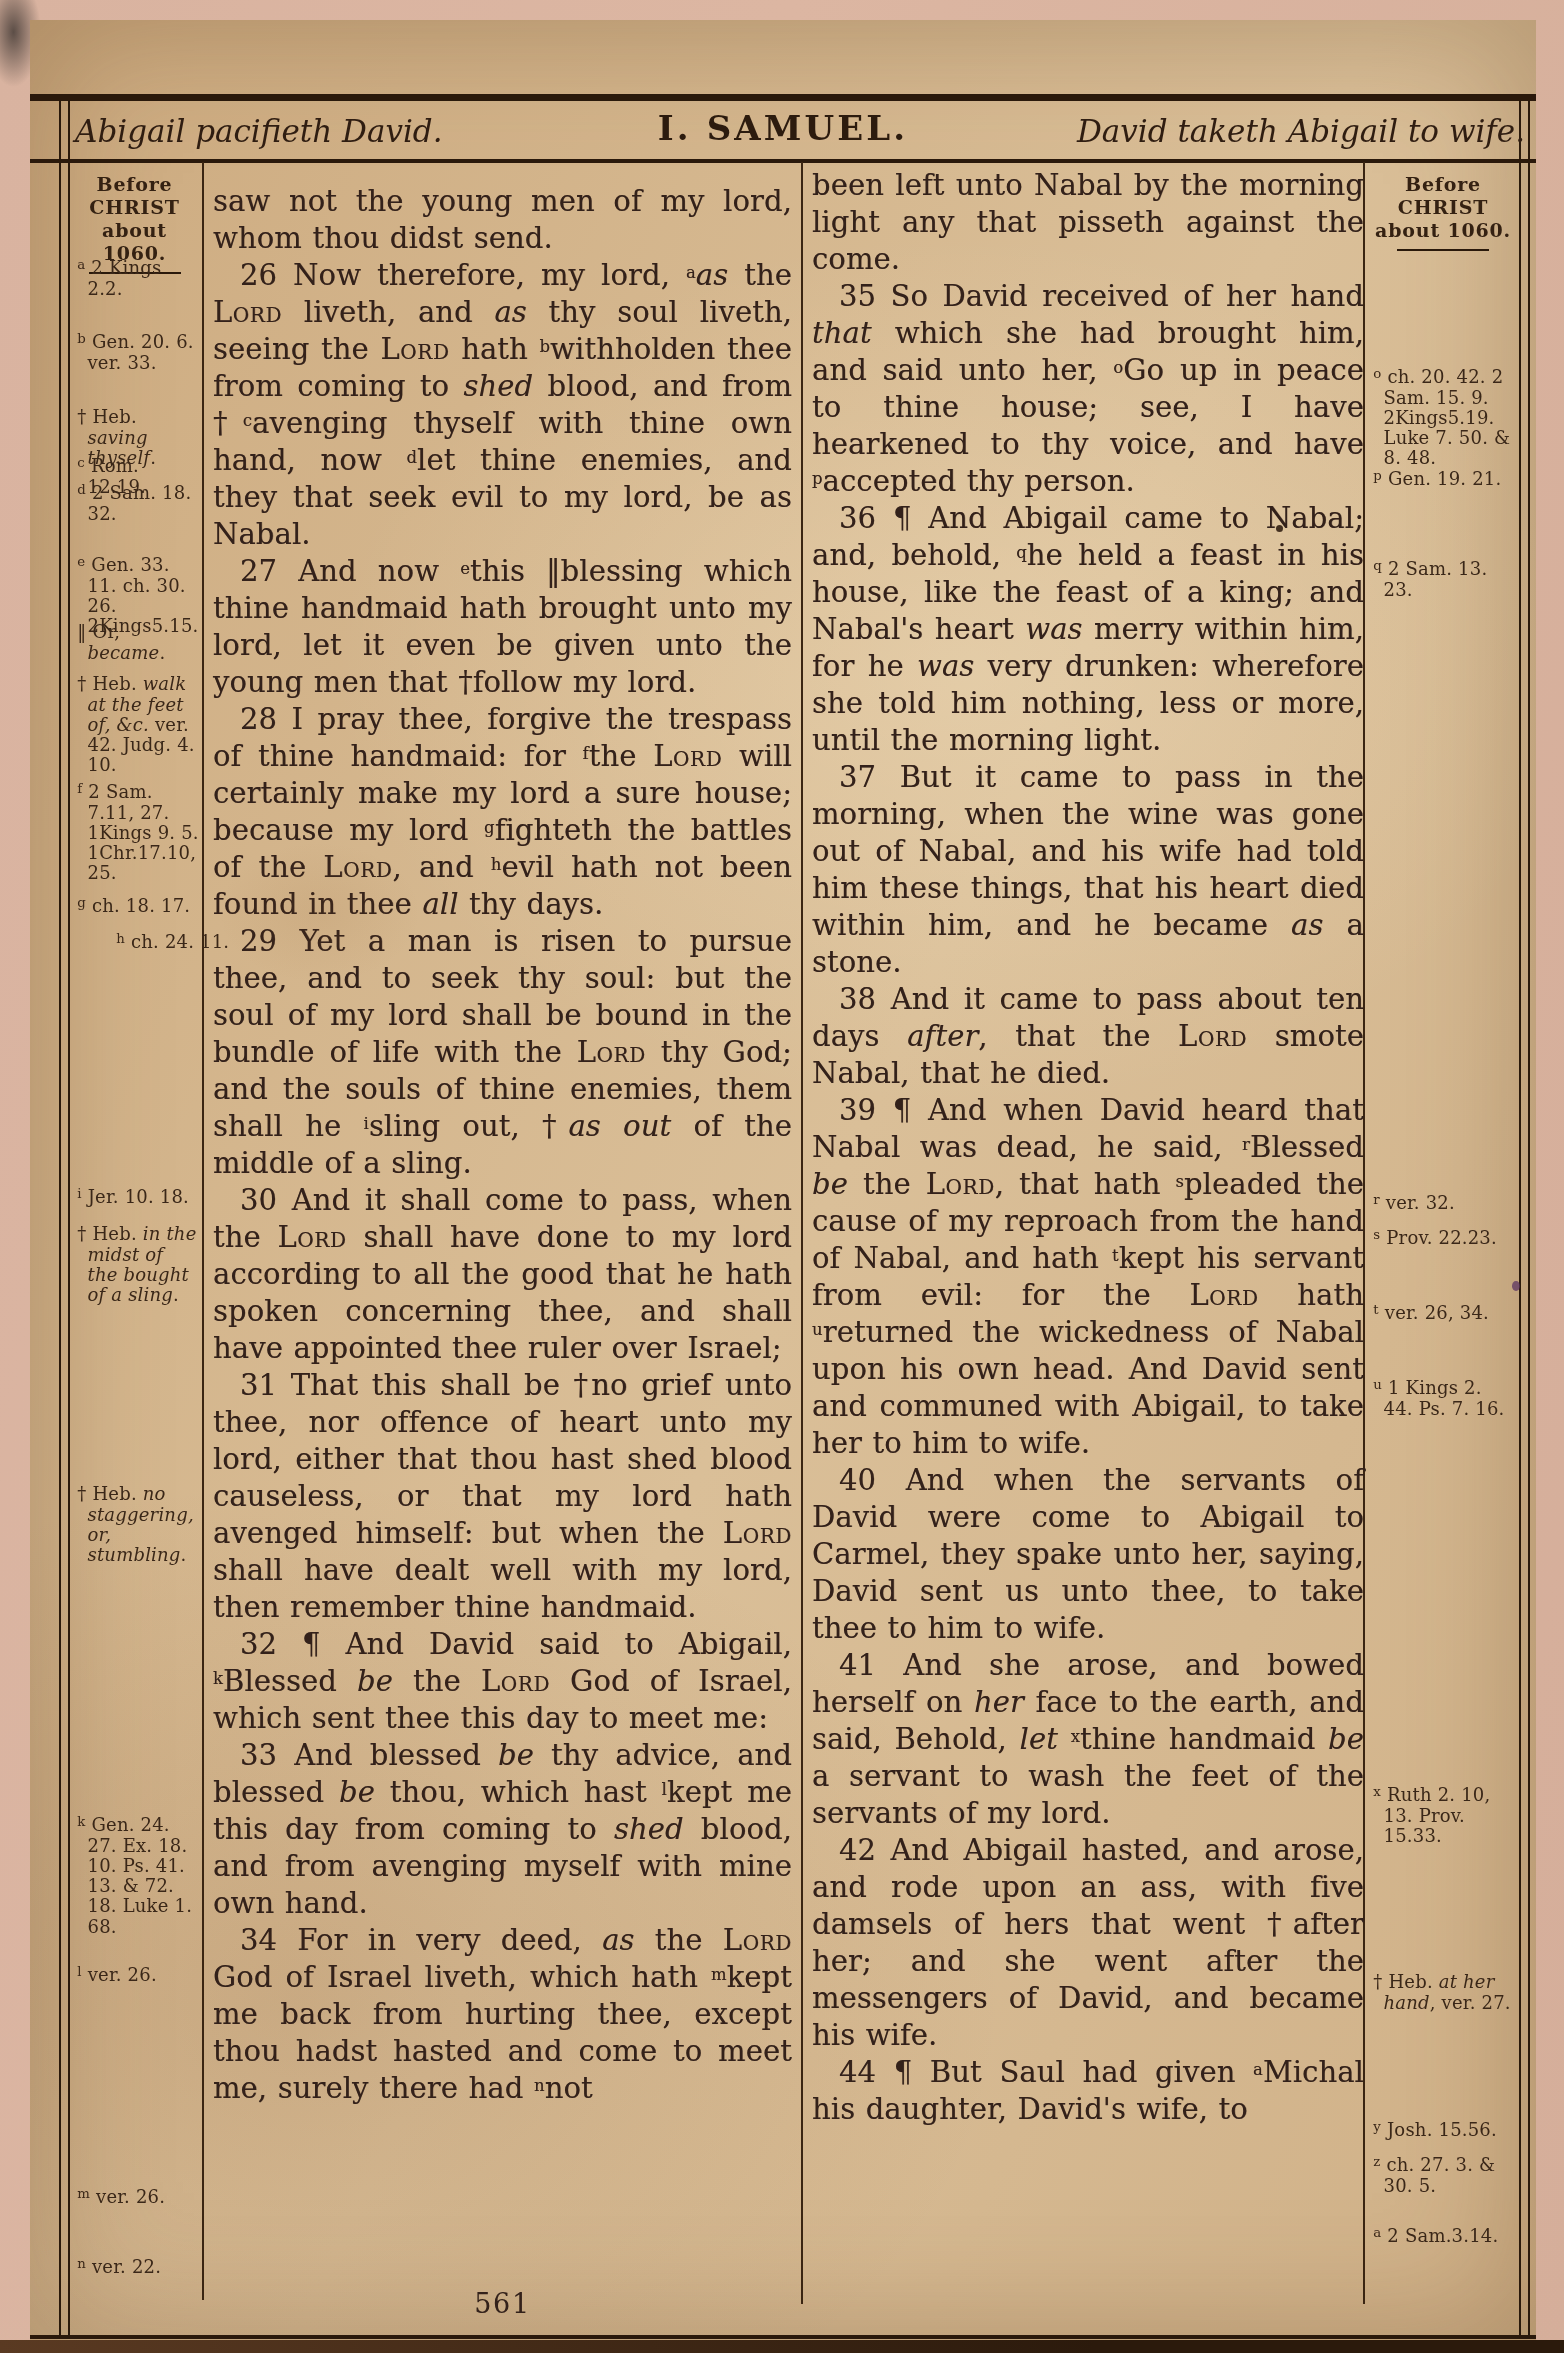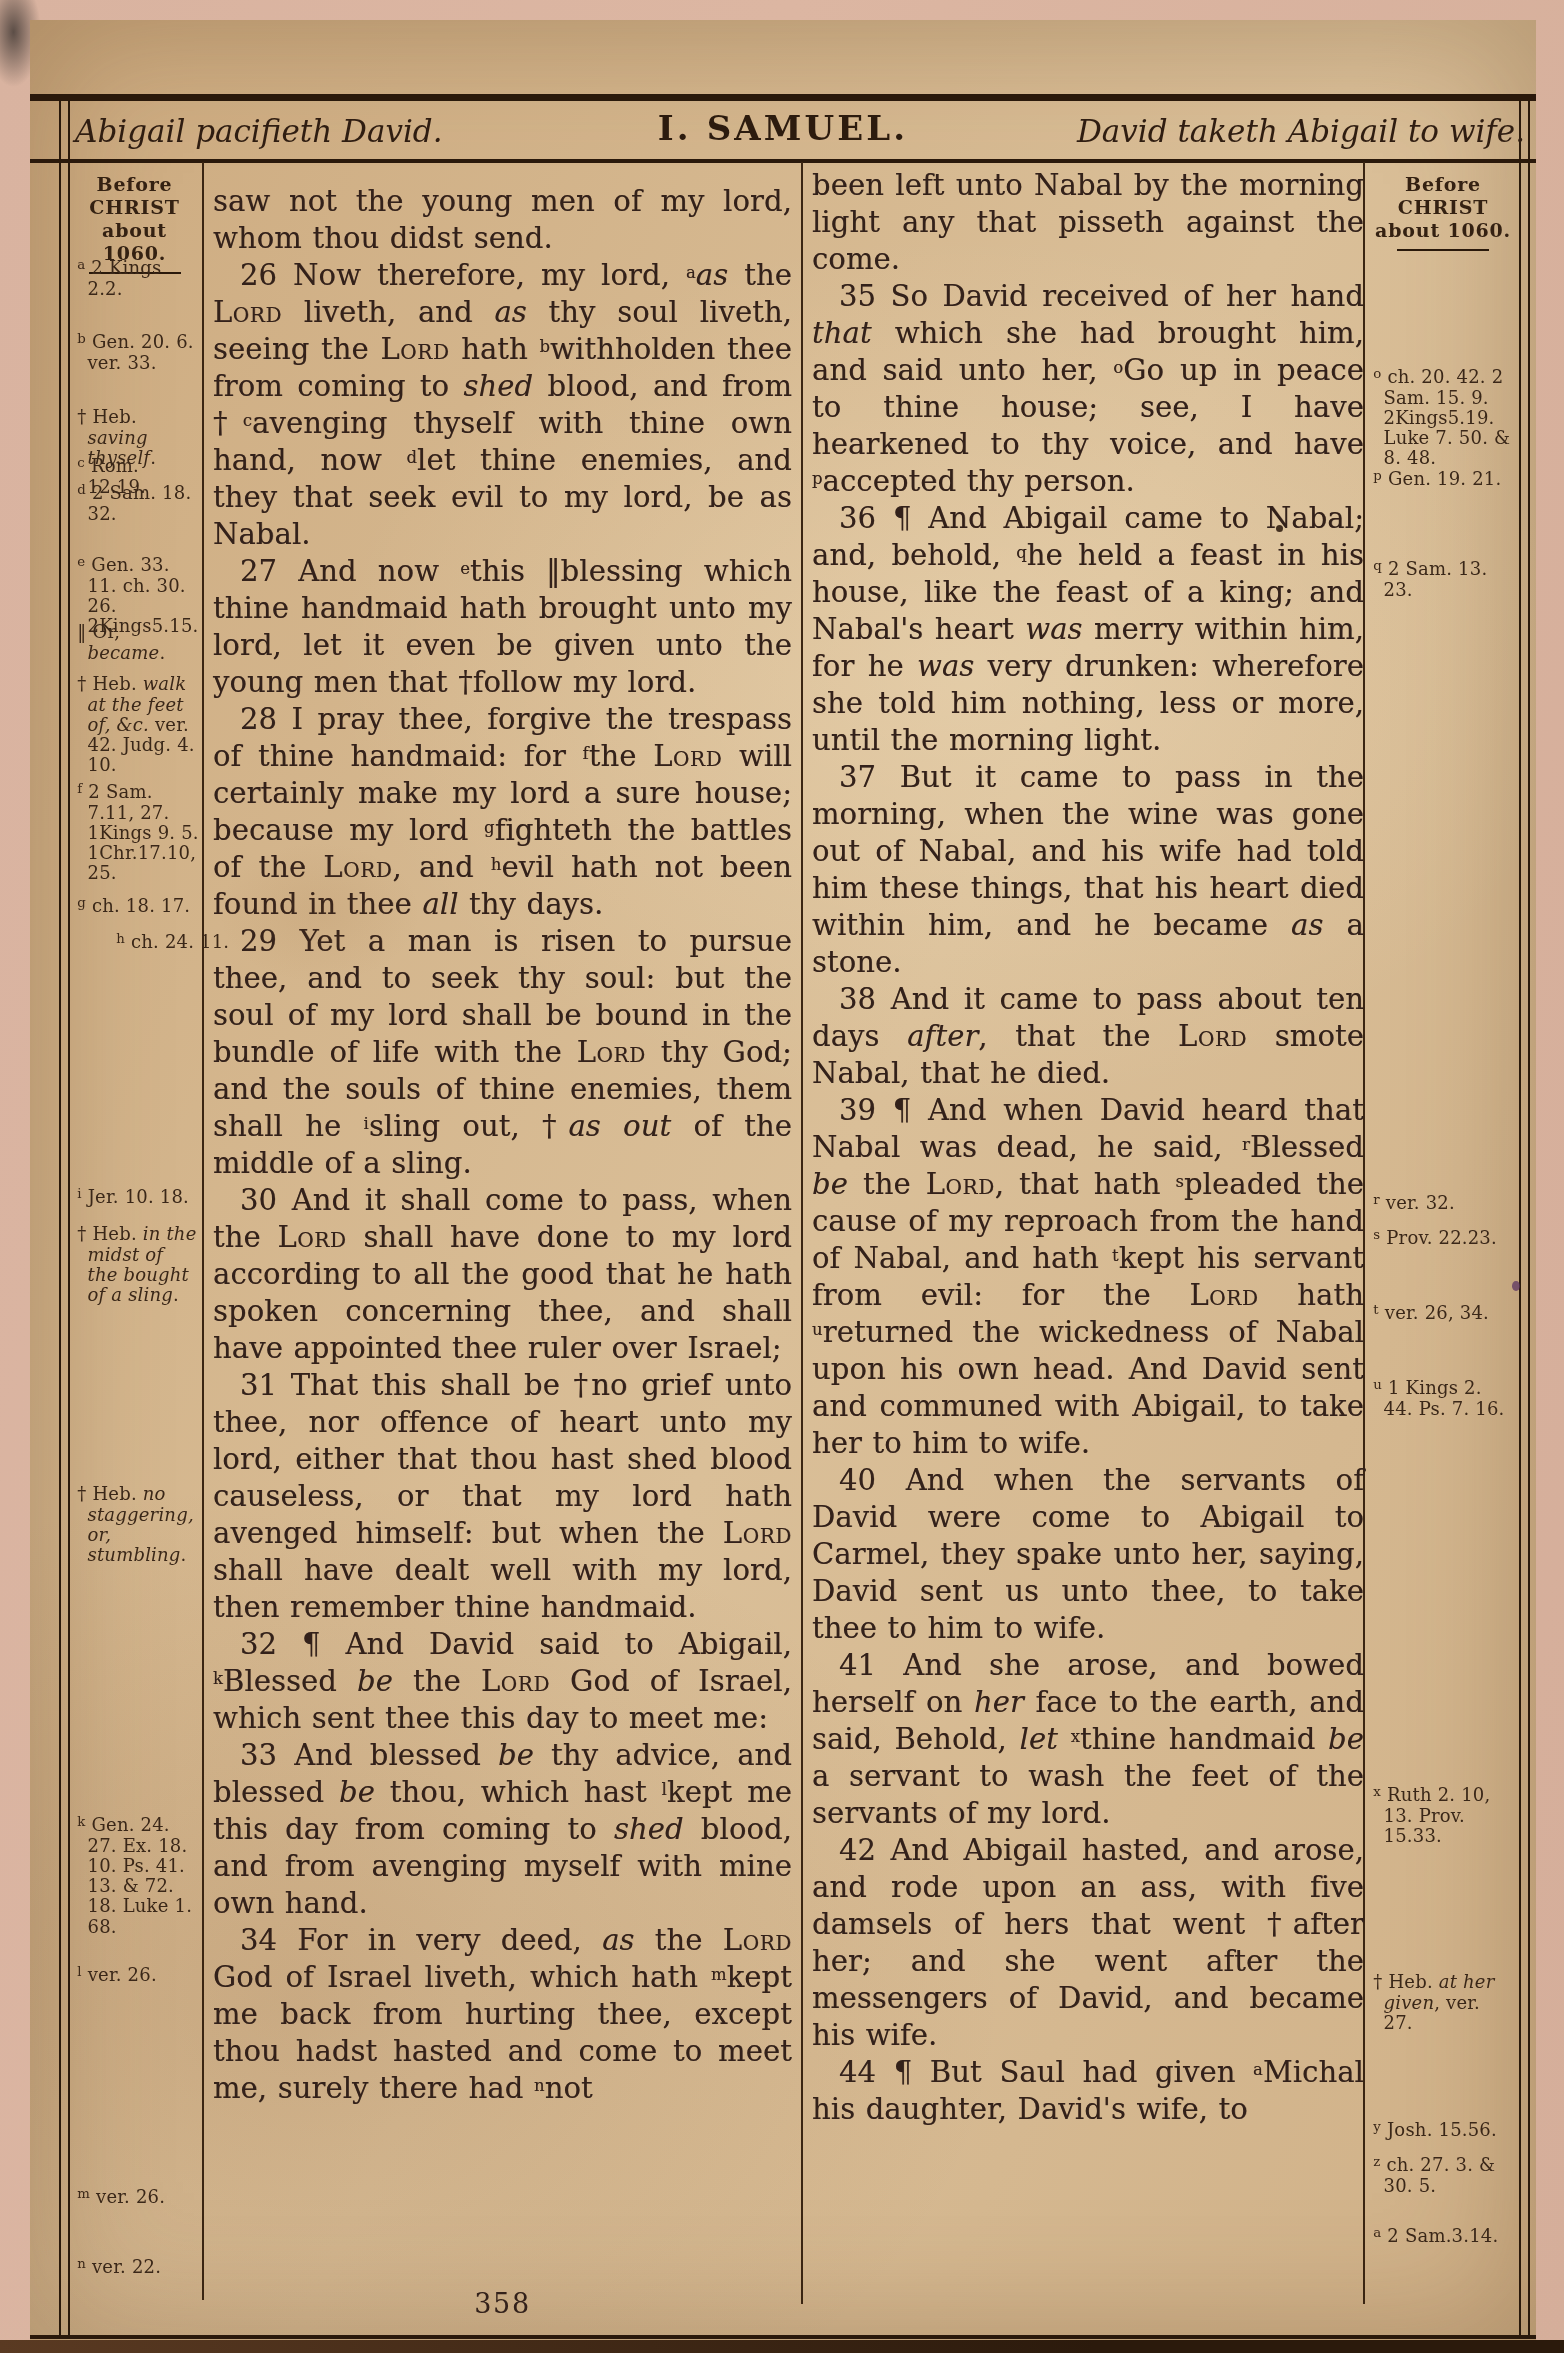--- a/index.html
+++ b/index.html
@@ -133,21 +133,21 @@
   </div>
   <div class="notes-box notes-right">
       <div class="note" style="top: 347px;"><sup>o</sup> ch. 20. 42. 2 Sam. 15. 9. 2Kings5.19. Luke 7. 50. &amp; 8. 48.</div>
       <div class="note" style="top: 449px;"><sup>p</sup> Gen. 19. 21.</div>
       <div class="note" style="top: 539px;"><sup>q</sup> 2 Sam. 13. 23.</div>
       <div class="note" style="top: 1173px;"><sup>r</sup> ver. 32.</div>
       <div class="note" style="top: 1208px;"><sup>s</sup> Prov. 22.23.</div>
       <div class="note" style="top: 1283px;"><sup>t</sup> ver. 26, 34.</div>
       <div class="note" style="top: 1358px;"><sup>u</sup> 1 Kings 2. 44. Ps. 7. 16.</div>
       <div class="note" style="top: 1765px;"><sup>x</sup> Ruth 2. 10, 13. Prov. 15.33.</div>
-      <div class="note" style="top: 1952px;">† Heb. <i>at her given</i>, ver. 27.</div>
+      <div class="note" style="top: 1952px;">† Heb. <i>at her hand</i>, ver. 27.</div>
       <div class="note" style="top: 2100px;"><sup>y</sup> Josh. 15.56.</div>
       <div class="note" style="top: 2135px;"><sup>z</sup> ch. 27. 3. &amp; 30. 5.</div>
       <div class="note" style="top: 2206px;"><sup>a</sup> 2 Sam.3.14.</div>
     </div>
 
   <div class="text-col col-left">
       <p class="verse cont">saw not the young men of my lord, whom thou didst send.</p>
       <p class="verse">26 Now therefore, my lord, <sup>a</sup><i>as</i> the <span class="sc">Lord</span> liveth, and <i>as</i> thy soul liveth, seeing the <span class="sc">Lord</span> hath <sup>b</sup>withholden thee from coming to <i>shed</i> blood, and from †<sup>c</sup>avenging thyself with thine own hand, now <sup>d</sup>let thine enemies, and they that seek evil to my lord, be as Nabal.</p>
       <p class="verse">27 And now <sup>e</sup>this ‖blessing which thine handmaid hath brought unto my lord, let it even be given unto the young men that †follow my lord.</p>
       <p class="verse">28 I pray thee, forgive the trespass of thine handmaid: for <sup>f</sup>the <span class="sc">Lord</span> will certainly make my lord a sure house; because my lord <sup>g</sup>fighteth the battles of the <span class="sc">Lord</span>, and <sup>h</sup>evil hath not been found in thee <i>all</i> thy days.</p>
@@ -164,21 +164,21 @@
       <p class="verse">36 ¶ And Abigail came to Nabal; and, behold, <sup>q</sup>he held a feast in his house, like the feast of a king; and Nabal's heart <i>was</i> merry within him, for he <i>was</i> very drunken: wherefore she told him nothing, less or more, until the morning light.</p>
       <p class="verse">37 But it came to pass in the morning, when the wine was gone out of Nabal, and his wife had told him these things, that his heart died within him, and he became <i>as</i> a stone.</p>
       <p class="verse">38 And it came to pass about ten days <i>after</i>, that the <span class="sc">Lord</span> smote Nabal, that he died.</p>
       <p class="verse">39 ¶ And when David heard that Nabal was dead, he said, <sup>r</sup>Blessed <i>be</i> the <span class="sc">Lord</span>, that hath <sup>s</sup>pleaded the cause of my reproach from the hand of Nabal, and hath <sup>t</sup>kept his servant from evil: for the <span class="sc">Lord</span> hath <sup>u</sup>returned the wickedness of Nabal upon his own head. And David sent and communed with Abigail, to take her to him to wife.</p>
       <p class="verse">40 And when the servants of David were come to Abigail to Carmel, they spake unto her, saying, David sent us unto thee, to take thee to him to wife.</p>
       <p class="verse">41 And she arose, and bowed herself on <i>her</i> face to the earth, and said, Behold, <i>let</i> <sup>x</sup>thine handmaid <i>be</i> a servant to wash the feet of the servants of my lord.</p>
       <p class="verse">42 And Abigail hasted, and arose, and rode upon an ass, with five damsels of hers that went †after her; and she went after the messengers of David, and became his wife.</p>
       <p class="verse">44 ¶ But Saul had given <sup>a</sup>Michal his daughter, David's wife, to</p>
     </div>
 
-  <div class="page-number">358</div>
+  <div class="page-number">561</div>
 
   <div class="blemish-dot"></div>
   <div class="blemish-purple"></div>
   <div class="stain"></div>
 </div>
 
 <div class="bottom-band"></div>
 
 
 </body></html>

